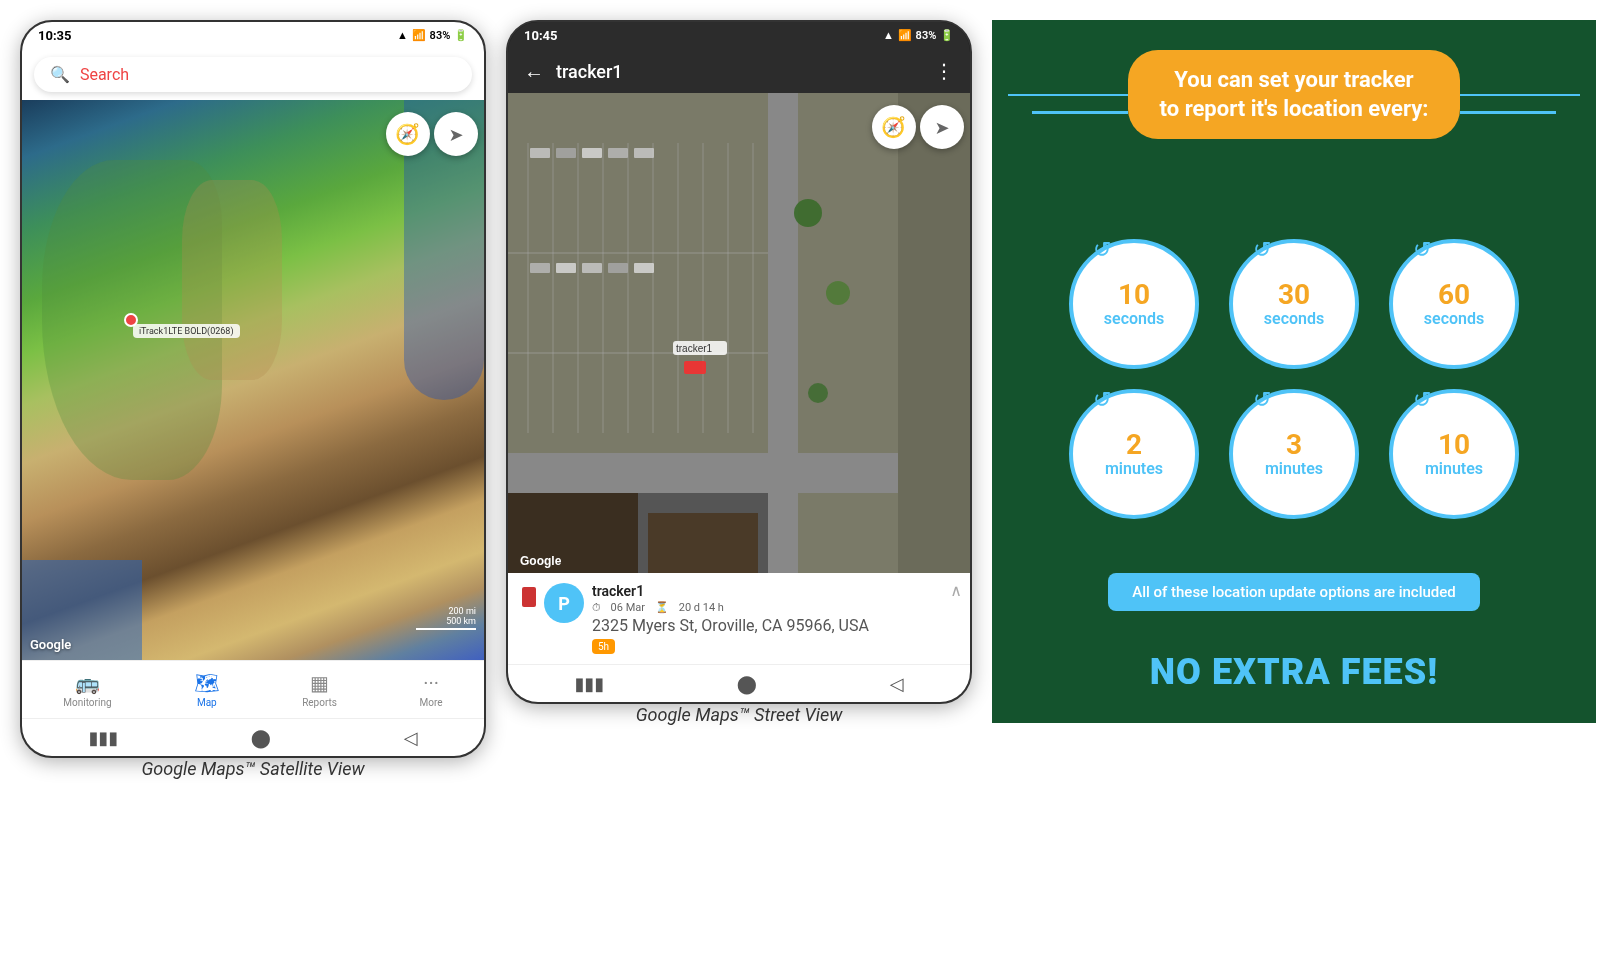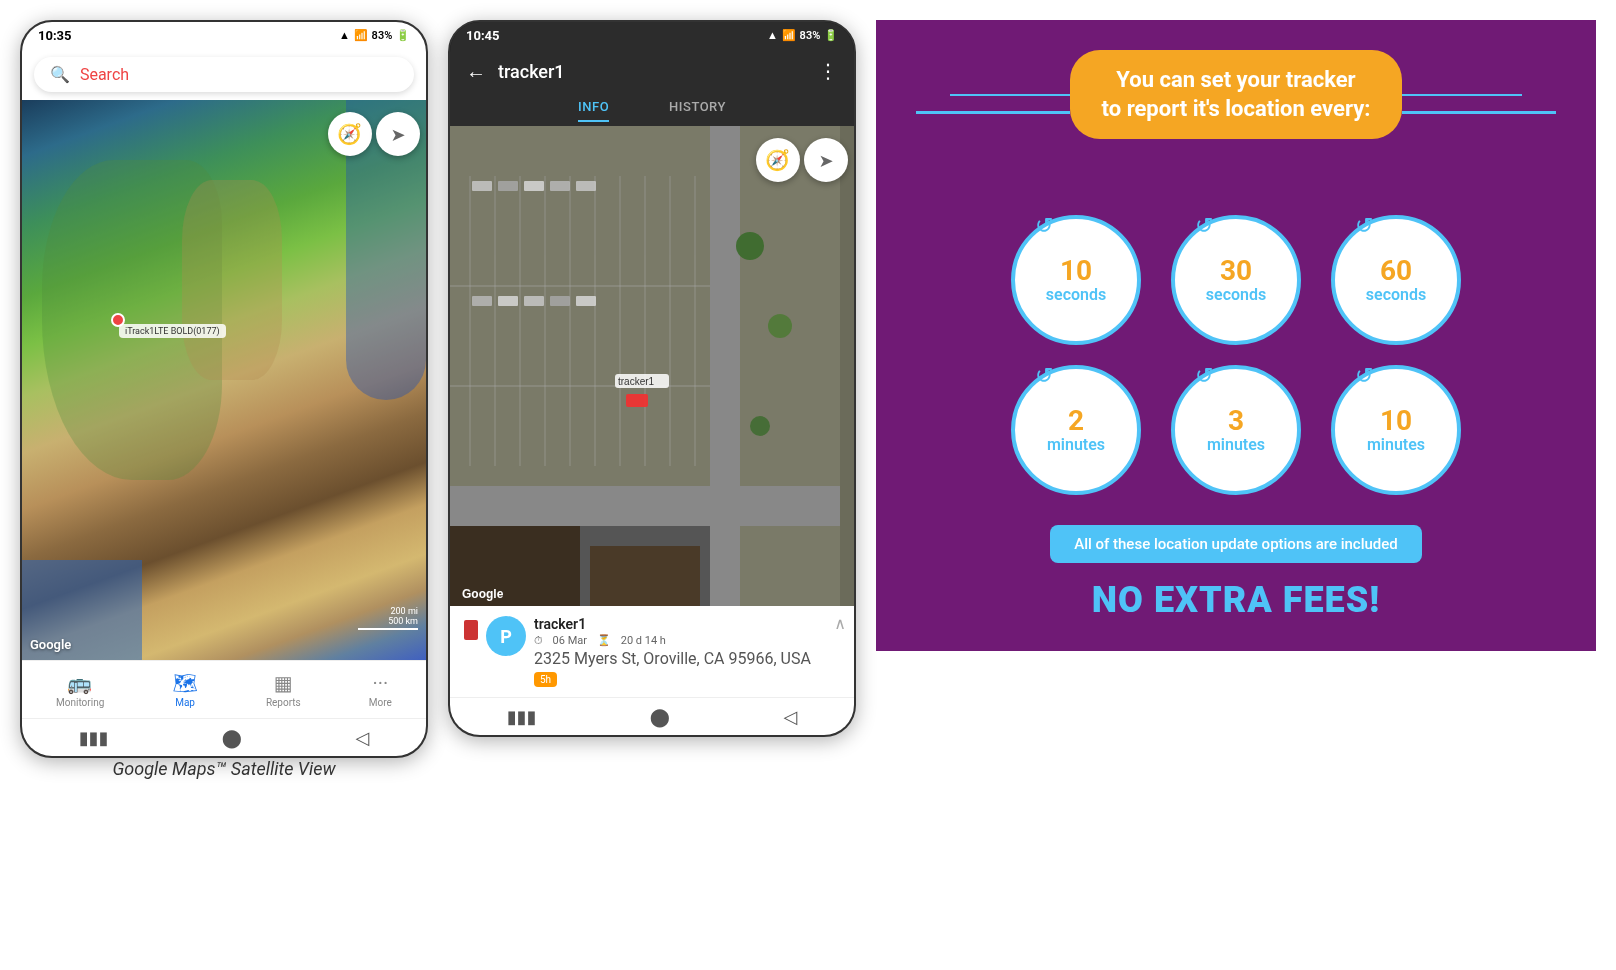--- a/index.html
+++ b/index.html
@@ -16,21 +16,21 @@
     .main-container {
       display: flex;
       flex-direction: row;
       align-items: flex-start;
       gap: 20px;
       width: 100%;
     }
 
     
     .phone-mockup {
-      width: 408px;
+      width: 466px;
       background: #1a1a1a;
       border-radius: 32px;
       overflow: hidden;
       border: 2px solid #333;
       box-shadow: 0 4px 20px rgba(0,0,0,0.3);
       display: flex;
       flex-direction: column;
     }
 
     .status-bar {
@@ -256,25 +256,26 @@
       position: absolute;
       right: 8px;
       top: 8px;
       color: #aaa;
       font-size: 16px;
     }
 
     
     .info-panel {
       flex: 1;
-      background: #701a75;
+      background: #14532d;
       padding: 30px 40px;
       display: flex;
       flex-direction: column;
       align-items: center;
+      gap: 24px;
     }
 
     .info-headline {
       background: #f5a623;
       border-radius: 30px;
       padding: 16px 32px;
       text-align: center;
       max-width: 380px;
       margin-bottom: 36px;
       position: relative;
@@ -401,21 +402,21 @@
 
         <div class="map-overlay-btn compass-btn">
           <span style="font-size:20px;">🧭</span>
         </div>
         <div class="map-overlay-btn location-btn">
           <span style="font-size:18px; color:#666;">➤</span>
         </div>
 
         <div class="map-pin" style="top:38%; left:22%;"></div>
 
-        <div class="map-label" style="top:40%; left:24%; font-size:9px;">iTrack1LTE BOLD(0177)</div>
+        <div class="map-label" style="top:40%; left:24%; font-size:9px;">iTrack1LTE BOLD(0268)</div>
 
         <div class="google-watermark">Google</div>
 
         <div class="scale-bar">
           <span style="font-size:9px; color:#fff;">200 mi</span>
           <span style="font-size:9px; color:#fff;">500 km</span>
           <div class="scale-line"></div>
         </div>
       </div>
 
@@ -459,24 +460,20 @@
           <span>🔋</span>
         </div>
       </div>
 
       <div class="phone2-header">
         <span class="back">←</span>
         <span class="title">tracker1</span>
         <span class="menu">⋮</span>
       </div>
 
-      <div class="phone2-tabs">
-        <div class="phone2-tab active">INFO</div>
-        <div class="phone2-tab">HISTORY</div>
-      </div>
 
       <div class="satellite-map2">
         <div class="parking-surface"></div>
 
         <svg width="100%" height="100%" style="position:absolute;top:0;left:0;">
 
           <rect x="0" y="0" width="390" height="480" fill="#7a7a68"></rect>
 
           <rect x="0" y="360" width="390" height="40" fill="#888"></rect>
           <rect x="260" y="0" width="30" height="480" fill="#888"></rect>
@@ -550,20 +547,21 @@
         </div>
         <span class="scroll-indicator">∧</span>
       </div>
 
       <div class="system-nav">
         <span>▮▮▮</span>
         <span>⬤</span>
         <span>◁</span>
       </div>
     </div>
+    <div class="caption">Google Maps™ Street View</div>
   </div>
 
   <div class="info-panel">
 
     <div style="position:relative; display:flex; align-items:center; width:100%; justify-content:center; margin-bottom:40px;">
       <div style="flex:1; height:3px; background:#4fc3f7;"></div>
       <div class="info-headline">
         <div class="info-headline-text" style="white-space:pre-line;">You can set your tracker
 to report it's location every:</div>
       </div>

